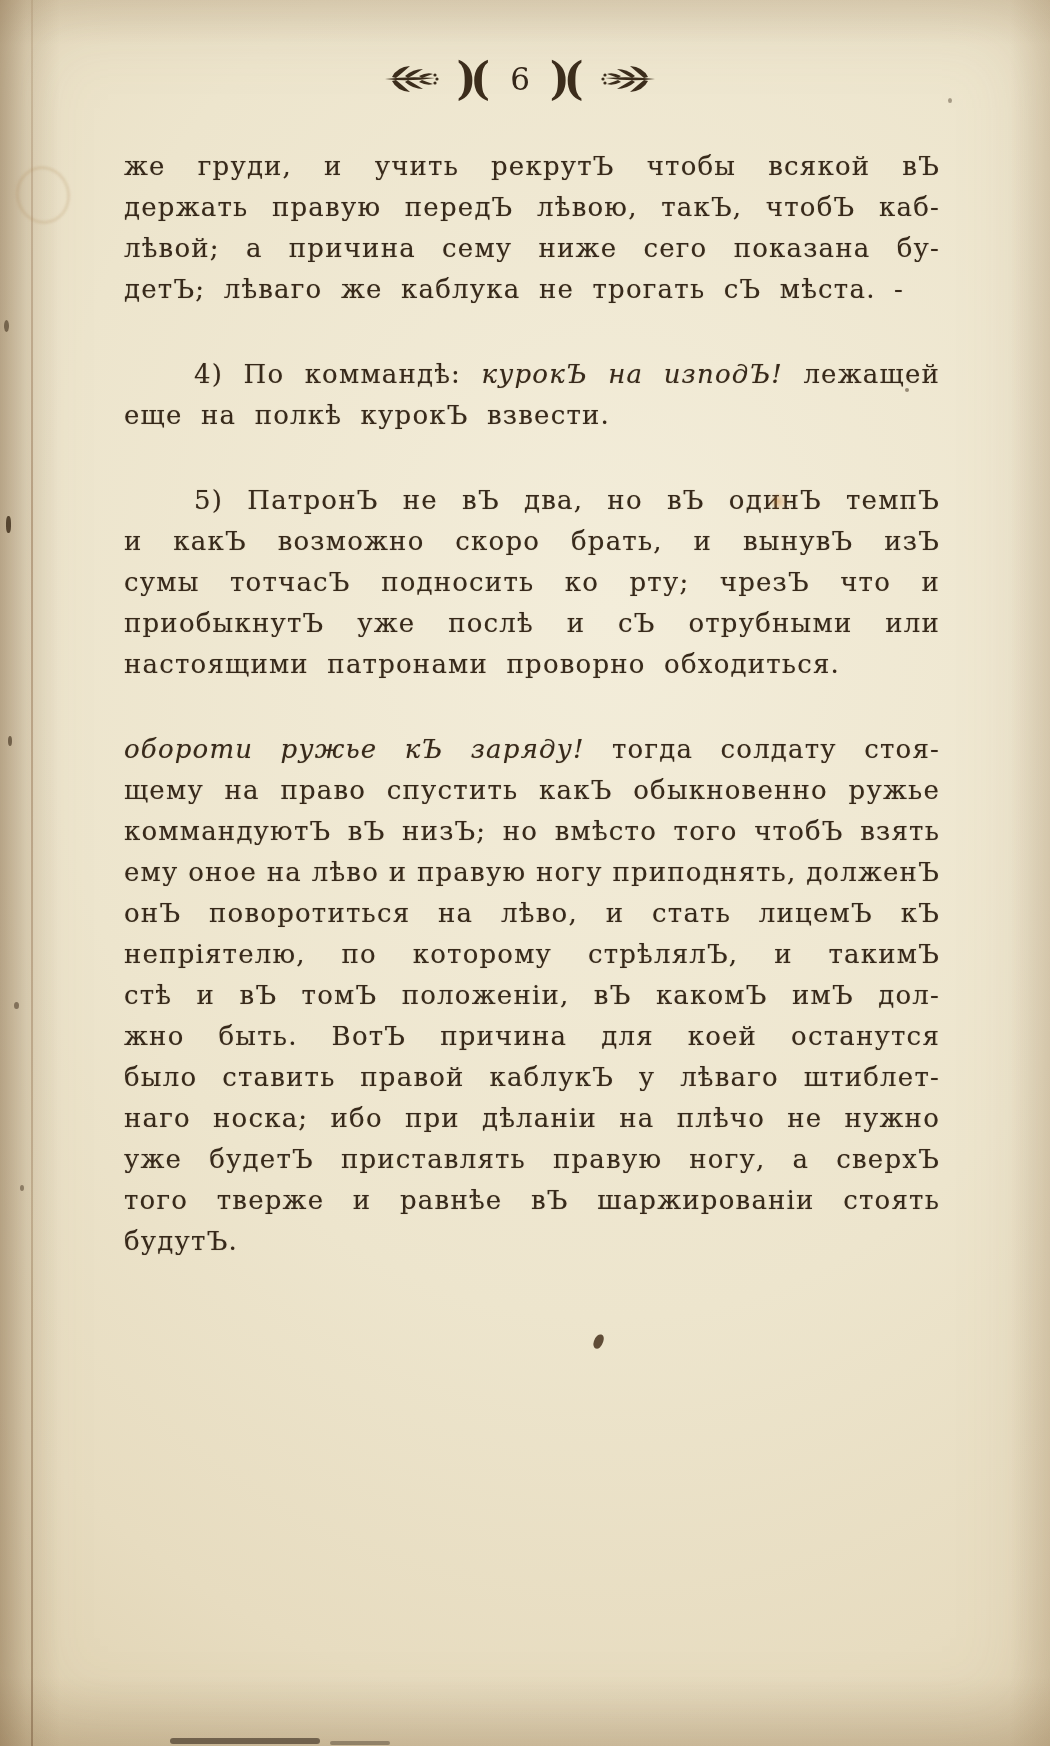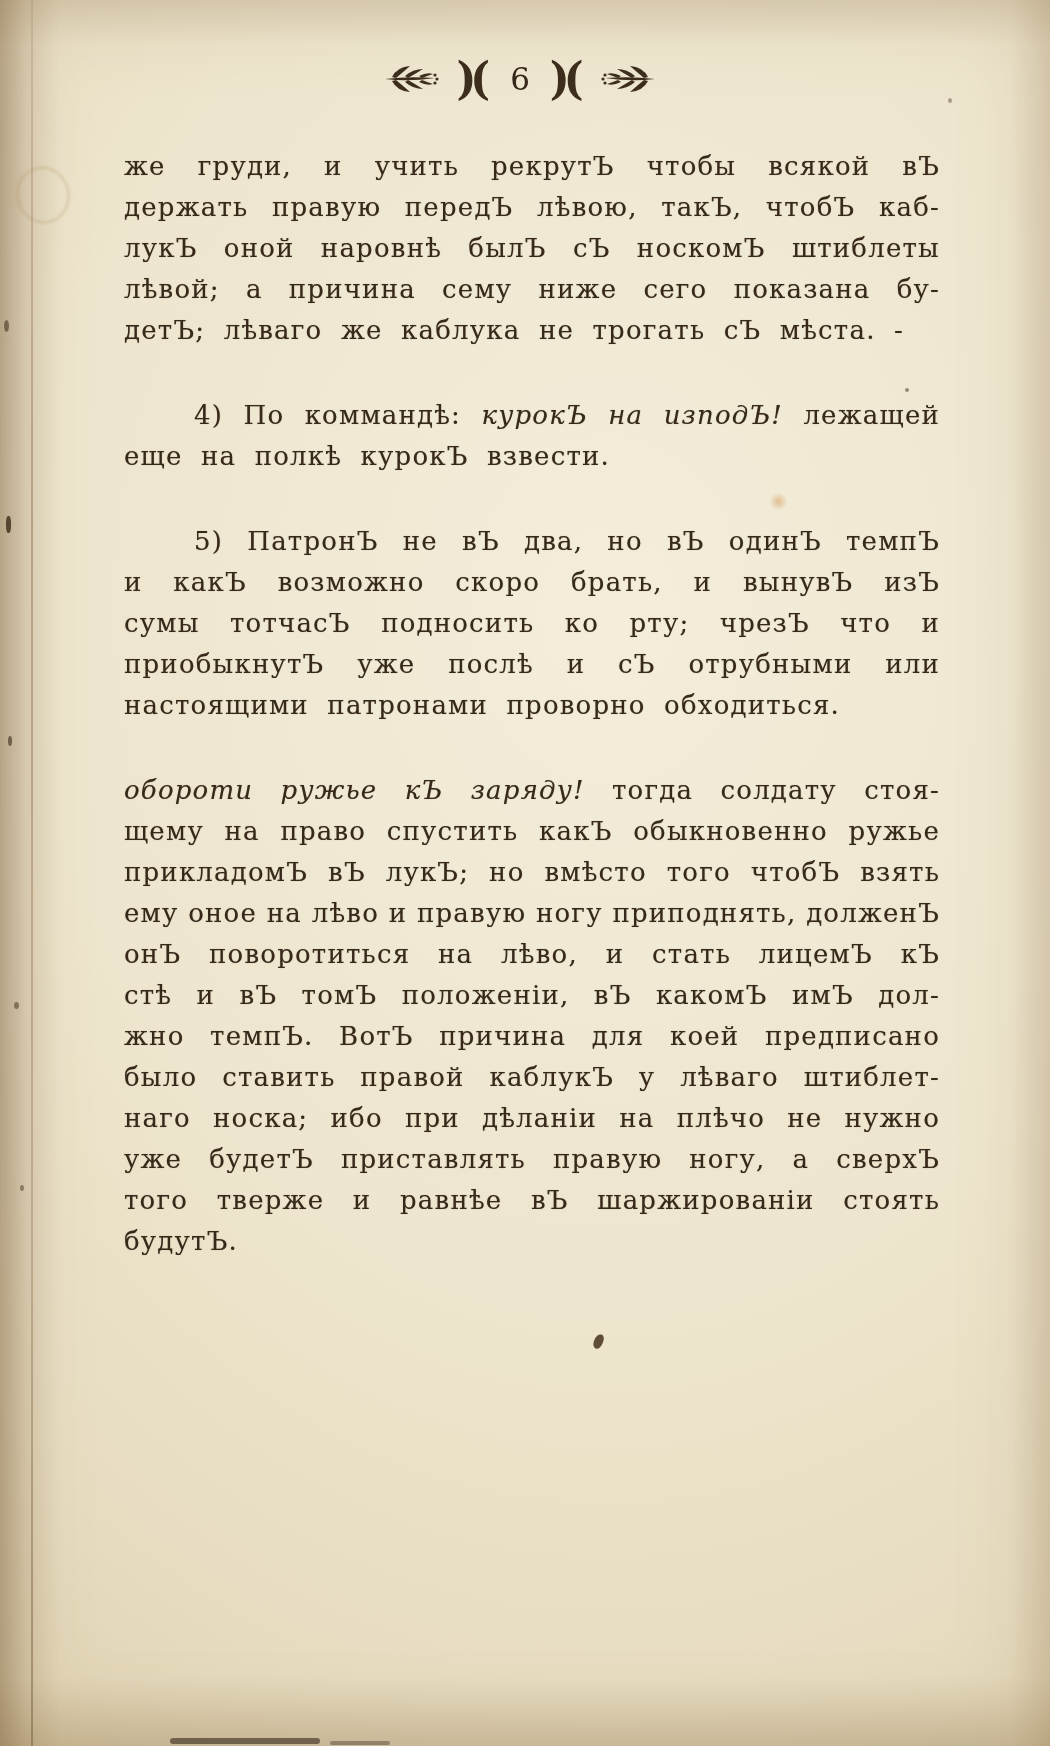--- a/index.html
+++ b/index.html
@@ -172,43 +172,43 @@
           <circle cx="53" cy="20" r="1.6"></circle>
         </g>
       </svg>
     </span>
   </div>
 
   <div class="textblock">
       <div class="para">
         <div class="line j"><span>же груди, и учить рекрутЪ чтобы всякой вЪ</span></div>
         <div class="line j"><span>держать правую передЪ лѣвою, такЪ, чтобЪ каб-</span></div>
-        <div class="line j"><span>лукЪ оной наровнѣ былЪ сЪ носкомЪ штиблеты</span></div>
         <div class="line j"><span>лѣвой; а причина сему ниже сего показана бу-</span></div>
         <div class="line nj"><span>детЪ; лѣваго же каблука не трогать сЪ мѣста. -</span></div>
       </div>
       <div class="para">
         <div class="line j ind"><span>4) По коммандѣ: </span><span class="it">курокЪ на изподЪ!</span><span> лежащей</span></div>
         <div class="line nj"><span>еще на полкѣ курокЪ взвести.</span></div>
       </div>
       <div class="para">
         <div class="line j ind"><span>5) ПатронЪ не вЪ два, но вЪ одинЪ темпЪ</span></div>
         <div class="line j"><span>и какЪ возможно скоро брать, и вынувЪ изЪ</span></div>
         <div class="line j"><span>сумы тотчасЪ подносить ко рту; чрезЪ что и</span></div>
         <div class="line j"><span>приобыкнутЪ уже послѣ и сЪ отрубными или</span></div>
         <div class="line nj"><span>настоящими патронами проворно обходиться.</span></div>
       </div>
       <div class="para">
         <div class="line j"><span class="it">обороти ружье кЪ заряду!</span><span> тогда солдату стоя-</span></div>
         <div class="line j"><span>щему на право спустить какЪ обыкновенно ружье</span></div>
-        <div class="line j"><span>прикладомЪ вЪ лукЪ; но вмѣсто того чтобЪ взять</span></div>
+        <div class="line j"><span>коммандуютЪ вЪ низЪ; но вмѣсто того чтобЪ взять</span></div>
         <div class="line j"><span>ему оное на лѣво и правую ногу приподнять, долженЪ</span></div>
         <div class="line j"><span>онЪ поворотиться на лѣво, и стать лицемЪ кЪ</span></div>
+        <div class="line j"><span>непріятелю, по которому стрѣлялЪ, и такимЪ</span></div>
         <div class="line j"><span>стѣ и вЪ томЪ положеніи, вЪ какомЪ имЪ дол-</span></div>
-        <div class="line j"><span>жно темпЪ. ВотЪ причина для коей предписано</span></div>
+        <div class="line j"><span>жно быть. ВотЪ причина для коей останутся</span></div>
         <div class="line j"><span>было ставить правой каблукЪ у лѣваго штиблет-</span></div>
         <div class="line j"><span>наго носка; ибо при дѣланіи на плѣчо не нужно</span></div>
         <div class="line j"><span>уже будетЪ приставлять правую ногу, а сверхЪ</span></div>
         <div class="line j"><span>того тверже и равнѣе вЪ шаржированіи стоять</span></div>
         <div class="line nj"><span>будутЪ.</span></div>
       </div>
     </div>
 
   <div class="stain-ring"></div>
   <div class="orange-spot"></div>

